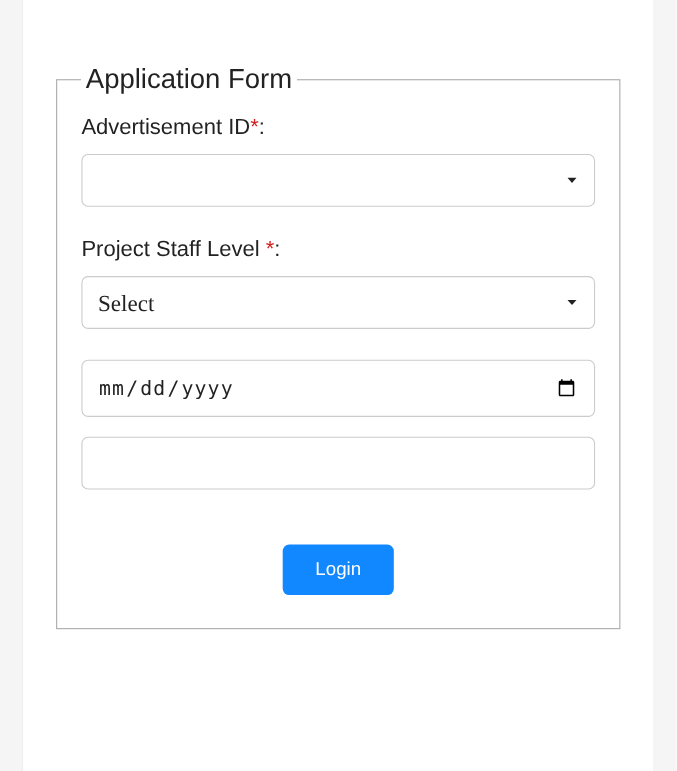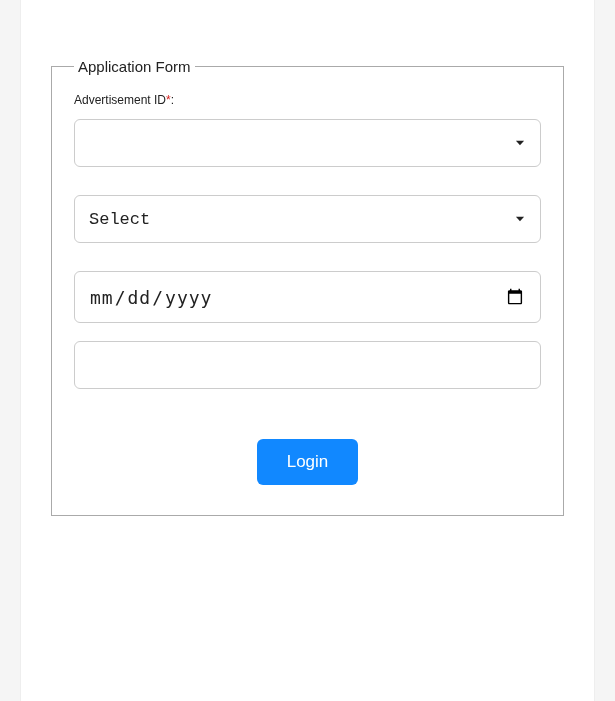--- a/index.html
+++ b/index.html
@@ -21,49 +21,49 @@
       min-height: 701px;
       border-left: 1px solid #eee;
       border-right: 1px solid #eee;
     }
     fieldset.app-form {
       border: 1px solid #aaa;
       padding: 18px 22px 30px 22px;
       margin-top: 38px;
     }
     legend {
-      font-size: 15px;
+      font-size: 25px;
       padding: 0 4px;
       color: #222;
       font-weight: 400;
     }
     .form-group {
       margin-bottom: 28px;
     }
     .form-group.tight {
       margin-bottom: 18px;
     }
     label {
       display: block;
-      font-size: 12px;
+      font-size: 20px;
       color: #222;
       margin-bottom: 12px;
     }
     .req {
       color: #d6201f;
     }
     .form-control {
       width: 100%;
       border: 1px solid #ccc;
       border-radius: 6px;
-      font-size: 17px;
+      font-size: 21px;
       padding: 12px 14px;
       background: #fff;
       color: #222;
-      font-family: Liberation Mono, monospace;
+      font-family: Liberation Serif, serif;
     }
     .select-wrap {
       position: relative;
       width: 100%;
     }
     select.form-control {
       appearance: none;
       -webkit-appearance: none;
       -moz-appearance: none;
       padding-right: 40px;
@@ -124,20 +124,23 @@
         </select>
         <span class="select-caret">
           <svg viewBox="0 0 24 24" width="14" height="14">
               <path d="M5 8l7 8 7-8z" fill="#222"></path>
             </svg>
         </span>
       </div>
     </div>
 
     <div class="form-group">
+      <label>
+        <span>Project Staff Level </span><span class="req">*</span><span>:</span>
+      </label>
       <div class="select-wrap">
         <select class="form-control">
           <option>Select</option>
         </select>
         <span class="select-caret">
           <svg viewBox="0 0 24 24" width="14" height="14">
               <path d="M5 8l7 8 7-8z" fill="#222"></path>
             </svg>
         </span>
       </div>

